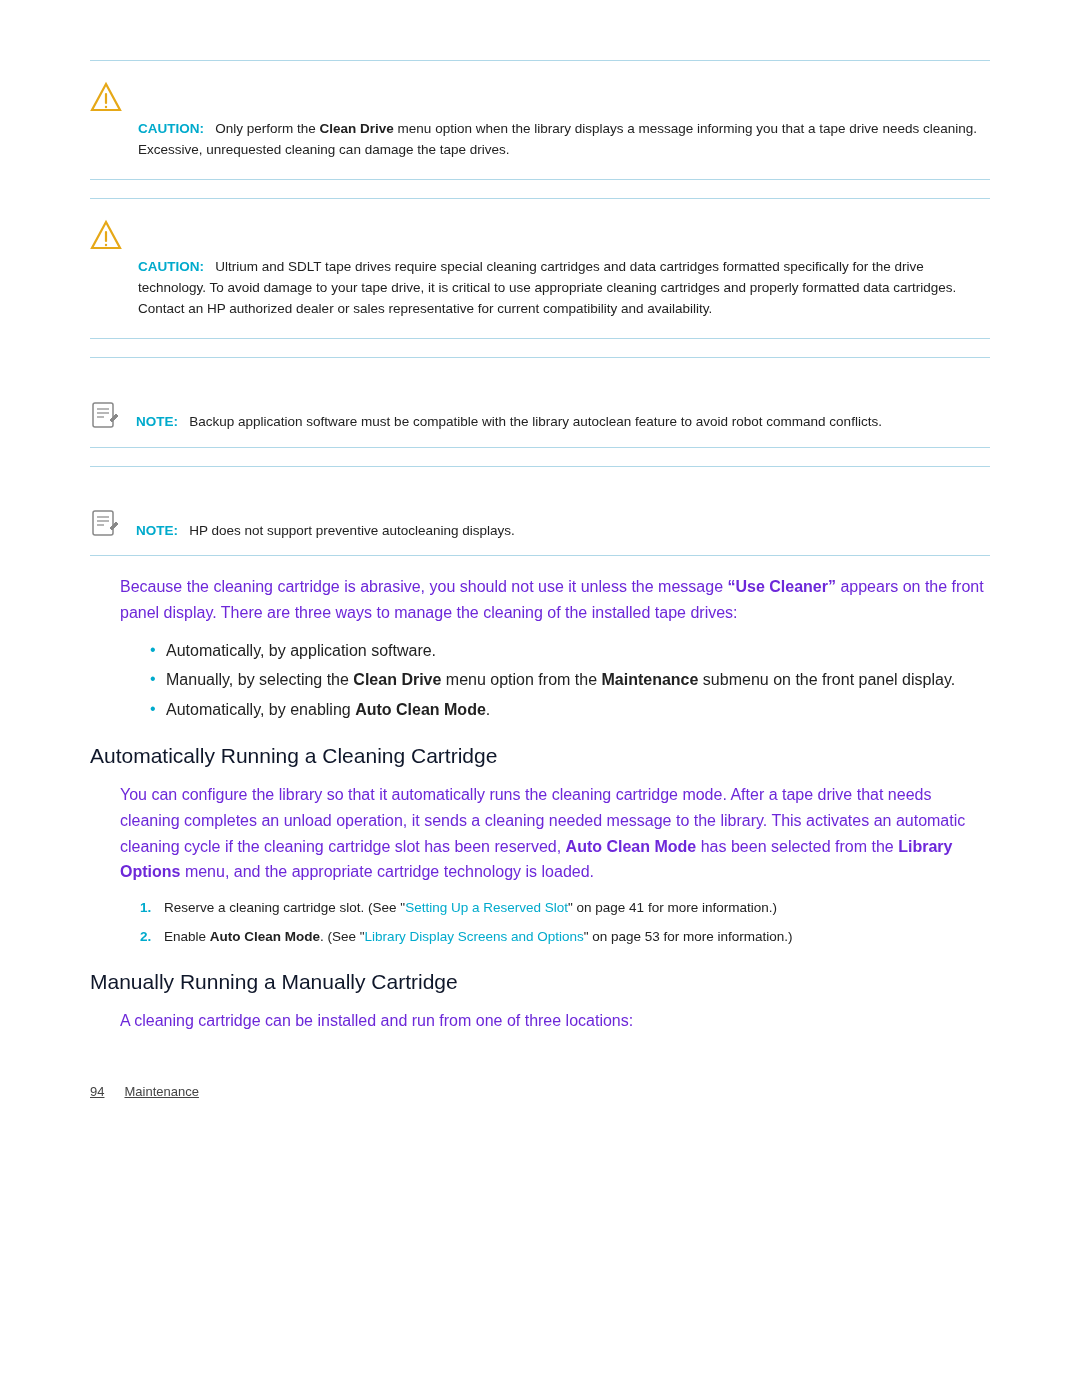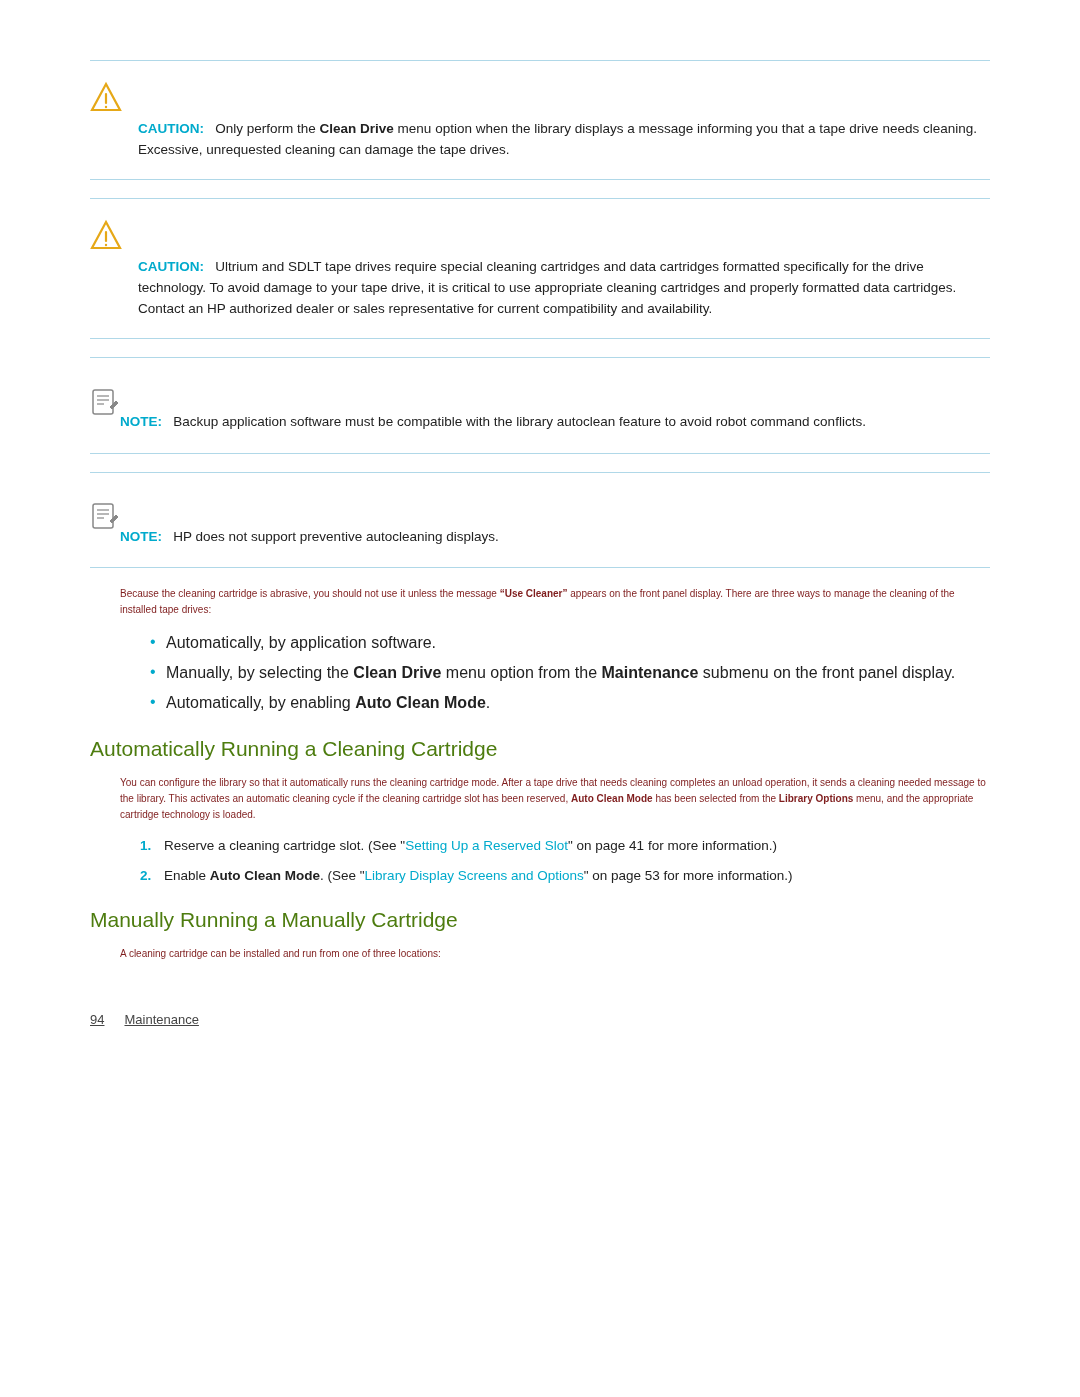--- a/index.html
+++ b/index.html
@@ -28,25 +28,26 @@
       margin-top: 2px;
     }
 
     .caution-icon svg {
       width: 32px;
       height: 32px;
     }
 
     .note-box {
       display: flex;
-      align-items: center;
+      align-items: flex-end;
       border-top: 1px solid #b0d8e8;
       border-bottom: 1px solid #b0d8e8;
-      padding: 14px 0 20px 0;
+      padding: 14px 0 14px 0;
       margin-bottom: 18px;
+      gap: 16px;
     }
 
     .note-icon {
       flex-shrink: 0;
       margin-top: 2px;
     }
 
     .note-icon svg {
       width: 30px;
       height: 30px;
@@ -58,23 +59,23 @@
       color: #222;
       margin-top: 40px;
     }
 
     .box-text .label {
       font-weight: bold;
       color: #00aacc;
     }
 
     .body-text {
-      font-size: 10px;
+      font-size: 16px;
       line-height: 1.6;
-      color: #7f1d1d;
+      color: #6d28d9;
       margin-bottom: 12px;
     }
 
     .bullet-list {
       margin: 8px 0 12px 30px;
       list-style: none;
     }
 
     .bullet-list li {
       position: relative;
@@ -89,21 +90,21 @@
       color: #00aacc;
       font-size: 16px;
       position: absolute;
       left: 0;
       top: -1px;
     }
 
     .section-heading {
       font-size: 21px;
       font-weight: normal;
-      color: #4d7c0f;
+      color: #0f172a;
       margin: 22px 0 14px 0;
     }
 
     .numbered-list {
       margin: 8px 0 12px 20px;
       list-style: none;
       counter-reset: step-counter;
     }
 
     .numbered-list li {

